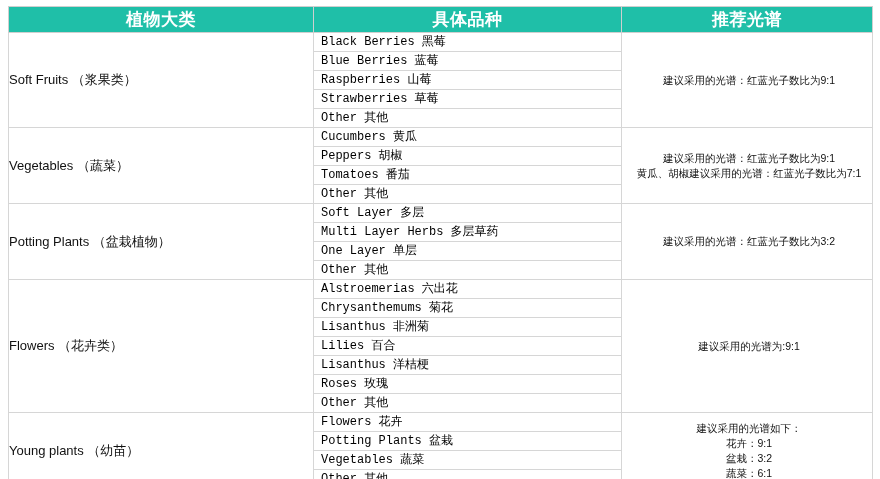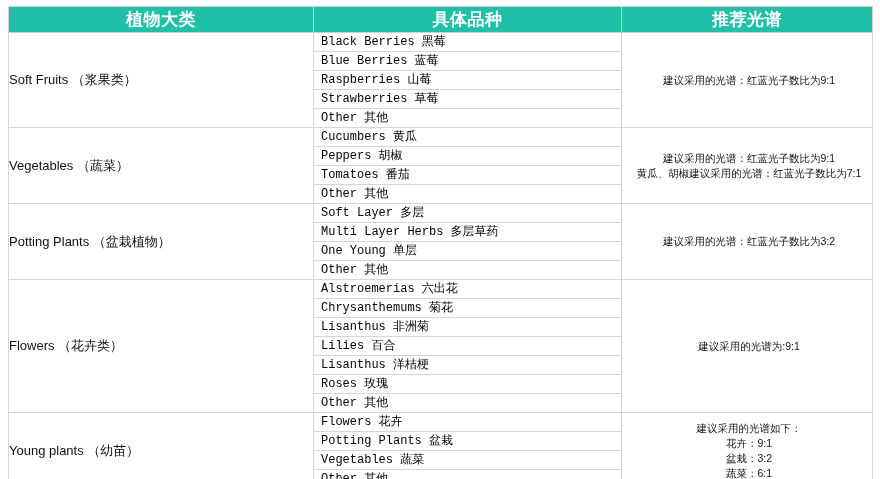--- a/index.html
+++ b/index.html
@@ -134,21 +134,21 @@
           </div>
         </td>
       </tr>
 
       <tr>
         <td class="cat">Potting Plants  （盆栽植物）</td>
         <td>
           <ul class="varlist">
             <li>Soft Layer  多层</li>
             <li>Multi Layer Herbs  多层草药</li>
-            <li>One Young  单层</li>
+            <li>One Layer  单层</li>
             <li>Other  其他</li>
           </ul>
         </td>
         <td class="spectrum">
           <div class="spec-inner">
             <div class="spec-line">建议采用的光谱：红蓝光子数比为3:2</div>
           </div>
         </td>
       </tr>
 

